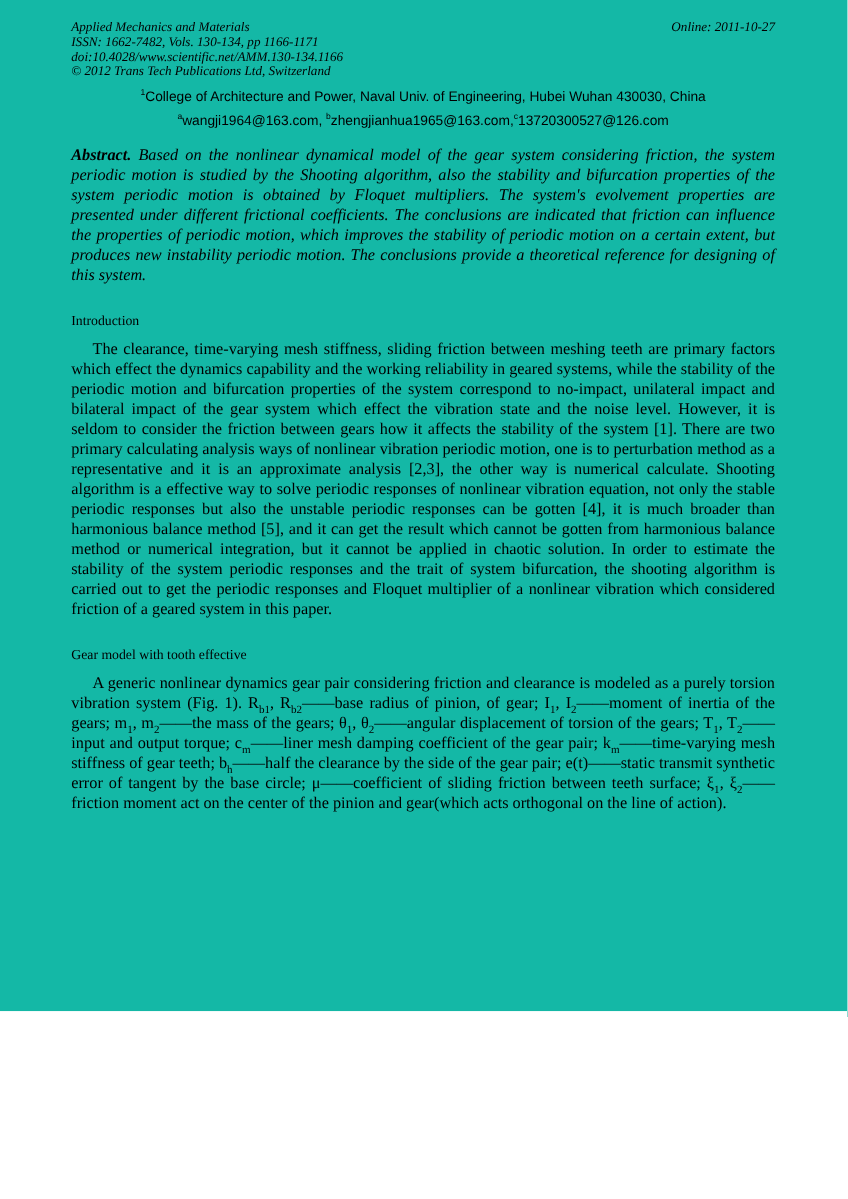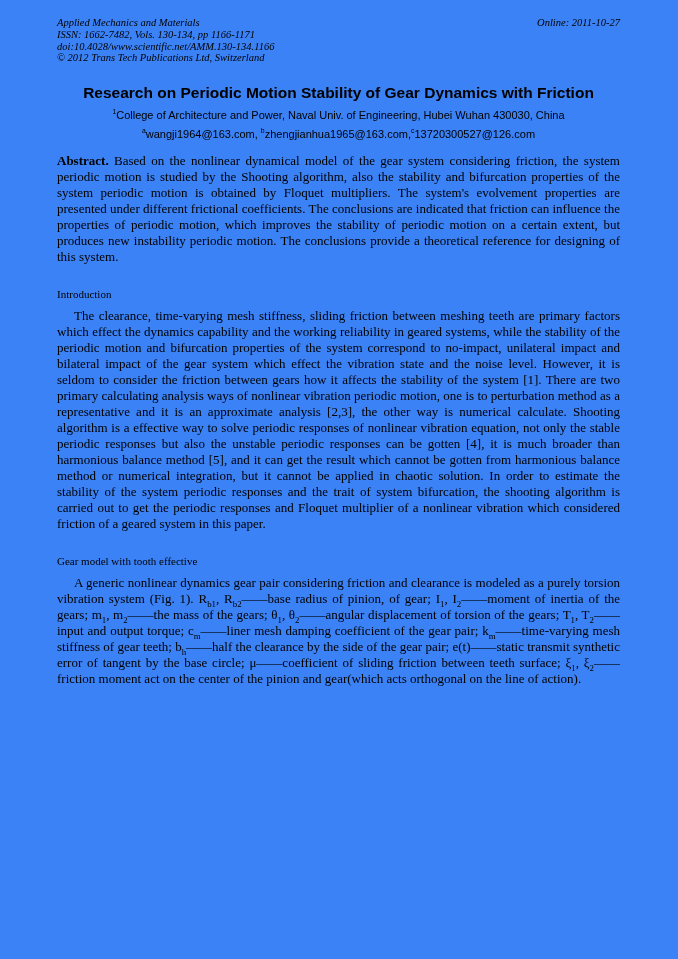--- a/index.html
+++ b/index.html
@@ -1,21 +1,21 @@
 <!DOCTYPE html>
 <html><head>
 <meta charset="utf-8">
 <title>Paper Page</title>
 <style>
   html, body { margin:0; padding:0; background:#ffffff; }
   .page {
     position:relative;
     width:678px;
-    height:959px;
-    background:#3b82f6;
+    height:809px;
+    background:#14b8a6;
     color:#000000;
     font-family:"Liberation Serif", serif;
     box-sizing:border-box;
     padding:17px 58px 0 57px;
     overflow:hidden;
   }
   
   .header { display:flex; justify-content:space-between; align-items:flex-start; }
   .header-left { font-style:italic; font-size:10.5px; line-height:11.8px; }
   .header-right { font-style:italic; font-size:10.5px; line-height:11.8px; white-space:nowrap; }
@@ -50,20 +50,21 @@
     line-height:14px;
     margin:32px 0 0 0;
   }
   .keywords b { font-weight:bold; }
   
   .abstract {
     font-size:13px;
     line-height:16px;
     text-align:justify;
     margin:12px 0 0 0;
+    font-style:italic;
   }
   .abstract b { font-weight:bold; }
   h2.section-heading {
     font-size:11px;
     line-height:16px;
     font-weight:normal;
     margin:21px 0 0 0;
   }
   p.body-para {
     font-size:13px;
@@ -83,21 +84,20 @@
   <div class="header">
     <div class="header-left">
       <div>Applied Mechanics and Materials</div>
       <div>ISSN: 1662-7482, Vols. 130-134, pp 1166-1171</div>
       <div>doi:10.4028/www.scientific.net/AMM.130-134.1166</div>
       <div>© 2012 Trans Tech Publications Ltd, Switzerland</div>
     </div>
     <div class="header-right">Online: 2011-10-27</div>
   </div>
 
-  <h1 class="title">Research on Periodic Motion Stability of Gear Dynamics with Friction</h1>
 
 
   <div class="affiliation"><sup>1</sup>College of Architecture and Power, Naval Univ. of Engineering, Hubei Wuhan 430030, China</div>
 
   <div class="emails"><sup>a</sup>wangji1964@163.com, <sup>b</sup>zhengjianhua1965@163.com,<sup>c</sup>13720300527@126.com</div>
 
 
   <p class="abstract"><b>Abstract.</b><span> Based on the nonlinear dynamical model of the gear system considering friction, the system periodic motion is studied by the Shooting algorithm, also the stability and bifurcation properties of the system periodic motion is obtained by Floquet multipliers. The system's evolvement properties are presented under different frictional coefficients. The conclusions are indicated that friction can influence the properties of periodic motion, which improves the stability of periodic motion on a certain extent, but produces new instability periodic motion. The conclusions provide a theoretical reference for designing of this system.</span></p>
 
   <h2 class="section-heading">Introduction</h2>

